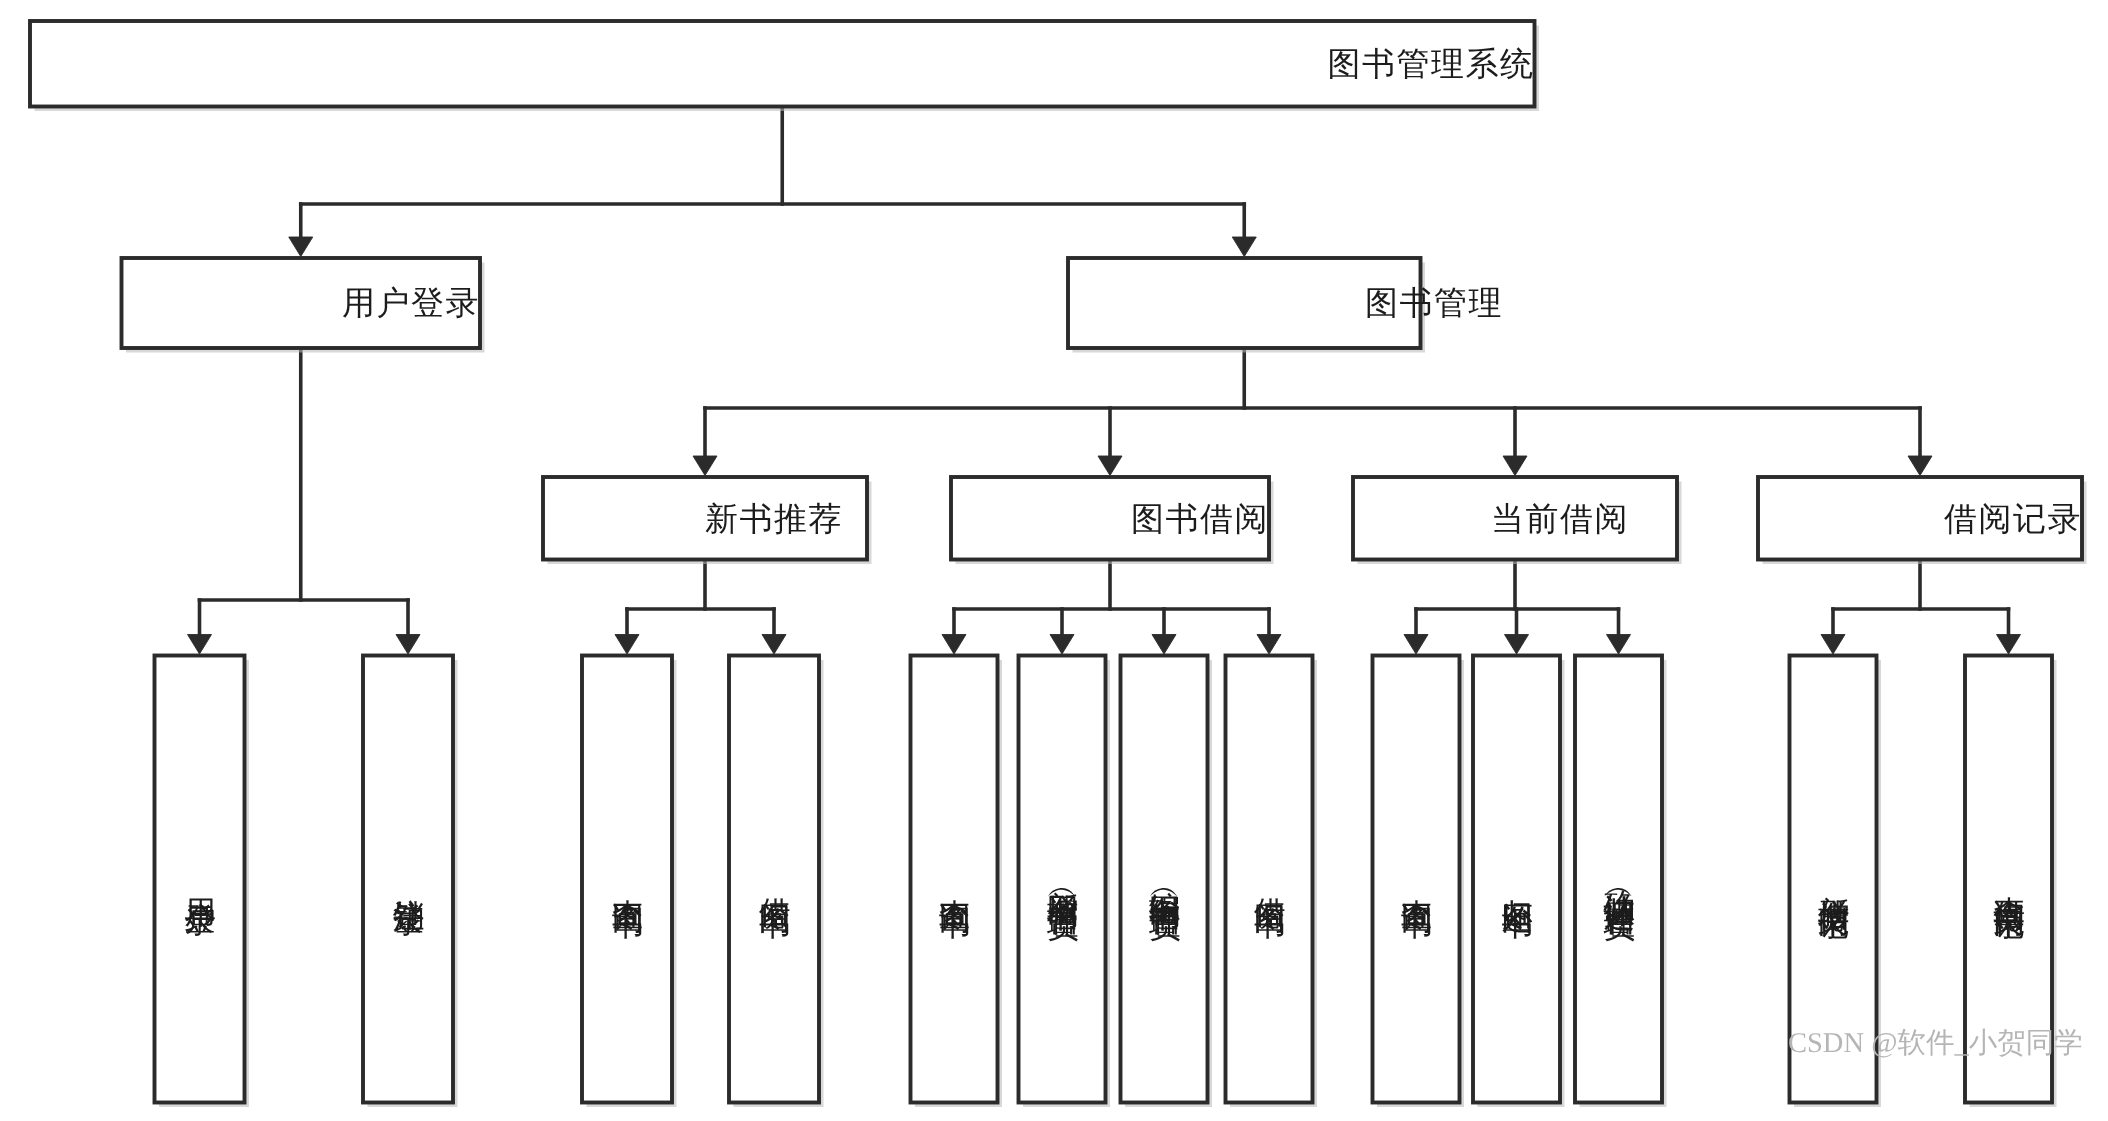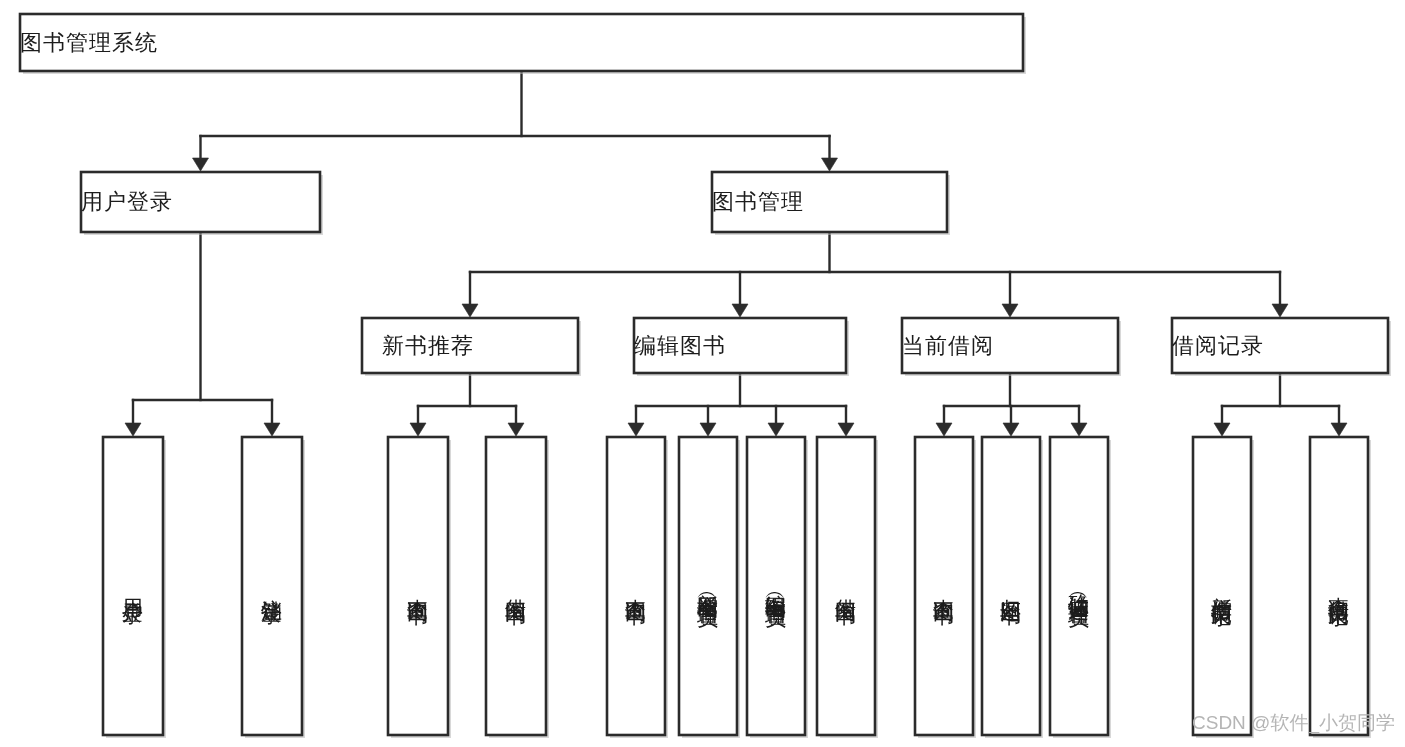--- a/index.html
+++ b/index.html
@@ -59,38 +59,38 @@
     line-height: 1;
     color: #1c1c1c;
     letter-spacing: 2px;
     white-space: nowrap;
     text-align: center;
   }
   .htext-wrap {
     position: absolute;
     display: flex;
     align-items: center;
-    justify-content: flex-start;
+    justify-content: flex-end;
     pointer-events: none;
   }
   .htext {
     font-family: "Liberation Sans", "DejaVu Sans", sans-serif;
     font-size: 22px;
     color: #1c1c1c;
     letter-spacing: 1px;
     white-space: nowrap;
   }
   .watermark {
     position: absolute;
-    font-family: Liberation Sans, sans-serif;
+    font-family: Liberation Serif, serif;
     font-size: 19px;
     color: #b5b5b5;
     white-space: nowrap;
     left: 1192px;
-    top: 710px;
+    top: 682px;
   }
 </style>
 </head>
 <body>
 
 <div id="diagram-root">
   <svg id="diagram-svg" width="1405" height="747" viewBox="0 0 1405 747" xmlns="http://www.w3.org/2000/svg">
       <g>
         <path class="connector" d="M 521.5 71 L 521.5 136"></path>
         <path class="connector" d="M 200.5 136 L 829.5 136"></path>
@@ -238,28 +238,28 @@
         <rect class="node-box" x="1310" y="437" width="58" height="298"></rect>
       </g>
     </svg>
   <div id="label-layer">
       <div class="htext-wrap" style="left: 20px; top: 14px; width: 1003px; height: 57px;">
         <div class="htext">图书管理系统</div>
       </div>
       <div class="htext-wrap" style="left: 81px; top: 172px; width: 239px; height: 60px;">
         <div class="htext">用户登录</div>
       </div>
-      <div class="htext-wrap" style="left: 712px; top: 172px; width: 279px; height: 60px;">
+      <div class="htext-wrap" style="left: 712px; top: 172px; width: 279px; height: 60px; padding-left: 11px;">
         <div class="htext">图书管理</div>
       </div>
-      <div class="htext-wrap" style="left: 382px; top: 318px; width: 216px; height: 55px;">
+      <div class="htext-wrap" style="left: 346px; top: 318px; width: 216px; height: 55px;">
         <div class="htext">新书推荐</div>
       </div>
       <div class="htext-wrap" style="left: 634px; top: 318px; width: 212px; height: 55px;">
-        <div class="htext">编辑图书</div>
+        <div class="htext">图书借阅</div>
       </div>
       <div class="htext-wrap" style="left: 902px; top: 318px; width: 184px; height: 55px;">
         <div class="htext">当前借阅</div>
       </div>
       <div class="htext-wrap" style="left: 1172px; top: 318px; width: 216px; height: 55px; border-radius: 10px;">
         <div class="htext">借阅记录</div>
       </div>
       <div class="vtext-wrap" style="left: 103px; top: 437px; width: 60px; height: 298px;">
         <div class="vtext">用户登录</div>
       </div>

